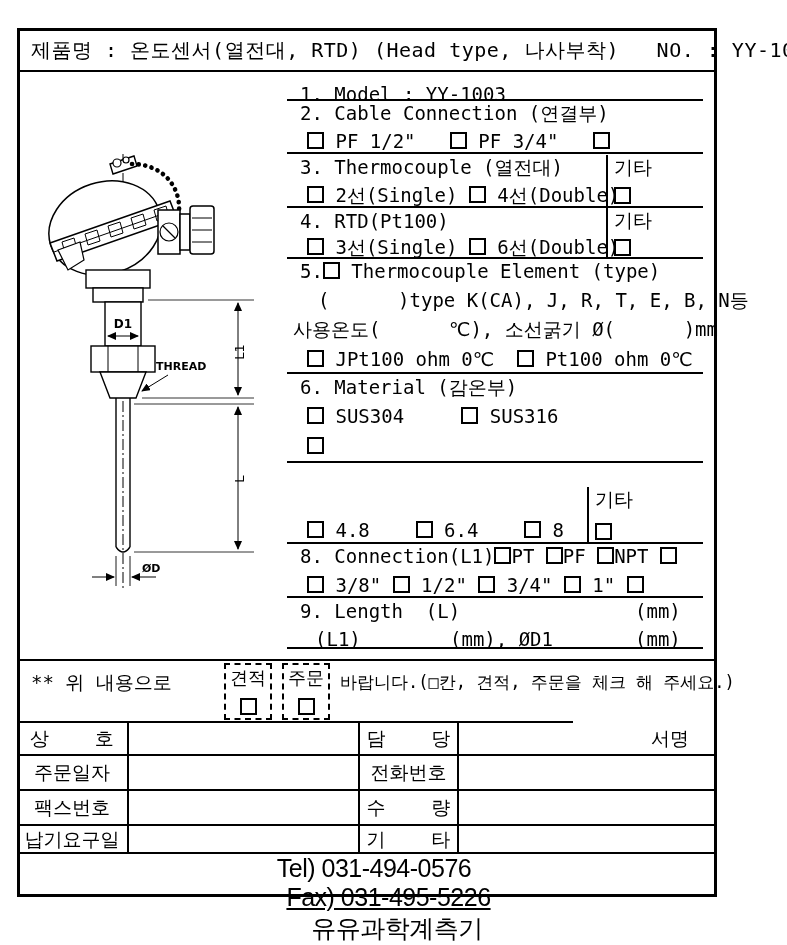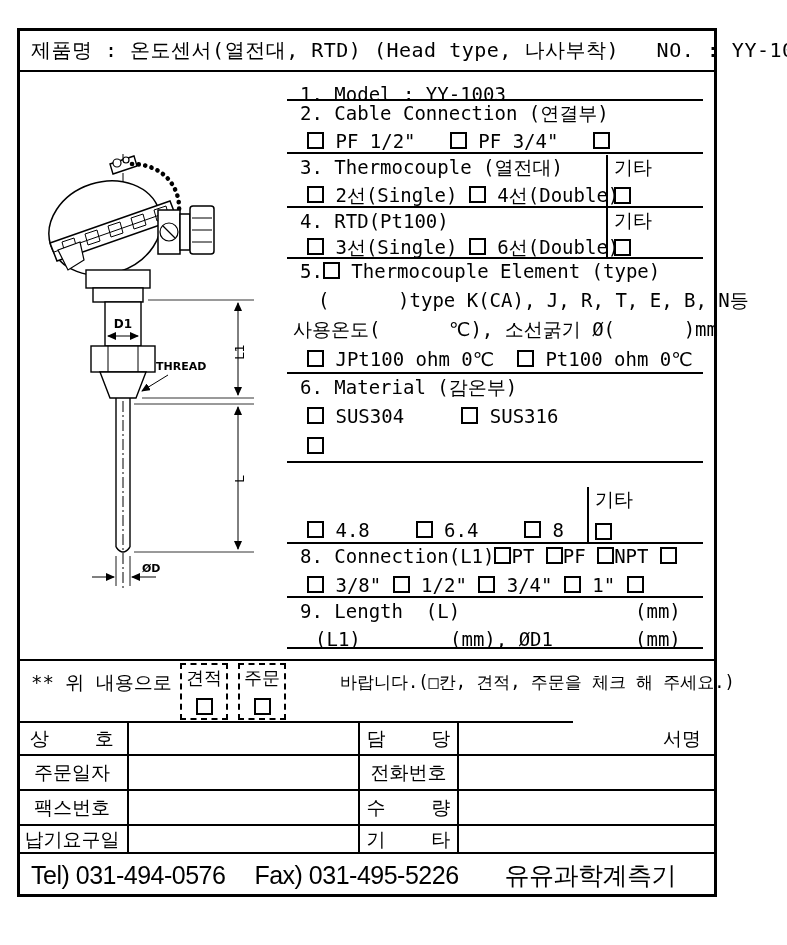--- a/index.html
+++ b/index.html
@@ -20,38 +20,38 @@
   .usc{}
   .at{position:absolute;top:0;}
   .kita{position:absolute;border-left:2px solid #000;padding-left:6px;
         display:flex;flex-direction:column;justify-content:space-between;
         align-items:flex-start;font-size:19px;white-space:pre;}
   
   .note-prefix{position:absolute;left:31px;top:670px;font-size:19px;white-space:pre;}
   .note-suffix{position:absolute;left:292px;top:671px;font-size:17px;white-space:pre;margin-left:48px;}
   .dashed-box{position:absolute;top:663px;width:48px;height:57px;border:2px dashed #000;
               box-sizing:border-box;display:flex;flex-direction:column;align-items:center;
-              justify-content:space-between;padding:1px 0 3px;font-size:18px;}
+              justify-content:space-between;padding:1px 0 3px;font-size:18px;margin-left:44px;}
   
   .otable{position:absolute;left:17px;top:721px;width:556px;height:131px;
           display:grid;grid-template-columns:110px 231px 99px 260px;
           grid-template-rows:31px 35px 35px 30px;box-sizing:border-box;
           border-top:2px solid #000;}
   .tc{display:flex;align-items:center;justify-content:center;font-size:19px;
       white-space:pre;box-sizing:border-box;overflow:hidden;}
   .tc.bl{border-left:2px solid #000;}
   .tc.bt{border-top:2px solid #000;}
-  .tc.sig{justify-content:flex-end;padding-right:16px;}
+  .tc.sig{justify-content:flex-end;padding-right:28px;}
   
   .footer{position:absolute;left:17px;top:852px;width:700px;height:45px;
           border-top:2px solid #000;box-sizing:border-box;display:flex;
           align-items:center;padding-left:14px;
           font-family:"Liberation Sans","DejaVu Sans",sans-serif;
-          font-size:25px;letter-spacing:-0.5px;}
-  .footer .fax{margin-left:29px;}
+          font-size:25px;letter-spacing:-0.5px;flex-direction:column;}
+  .footer .fax{margin-left:29px;text-decoration:underline;}
   .footer .co{margin-left:46px;}
   
   .drawing{position:absolute;left:30px;top:148px;}
   svg text{font-family:"DejaVu Sans","Liberation Sans",sans-serif;}
 </style>
 </head>
 <body>
 
 <div class="page">
   <div class="formborder"></div>

